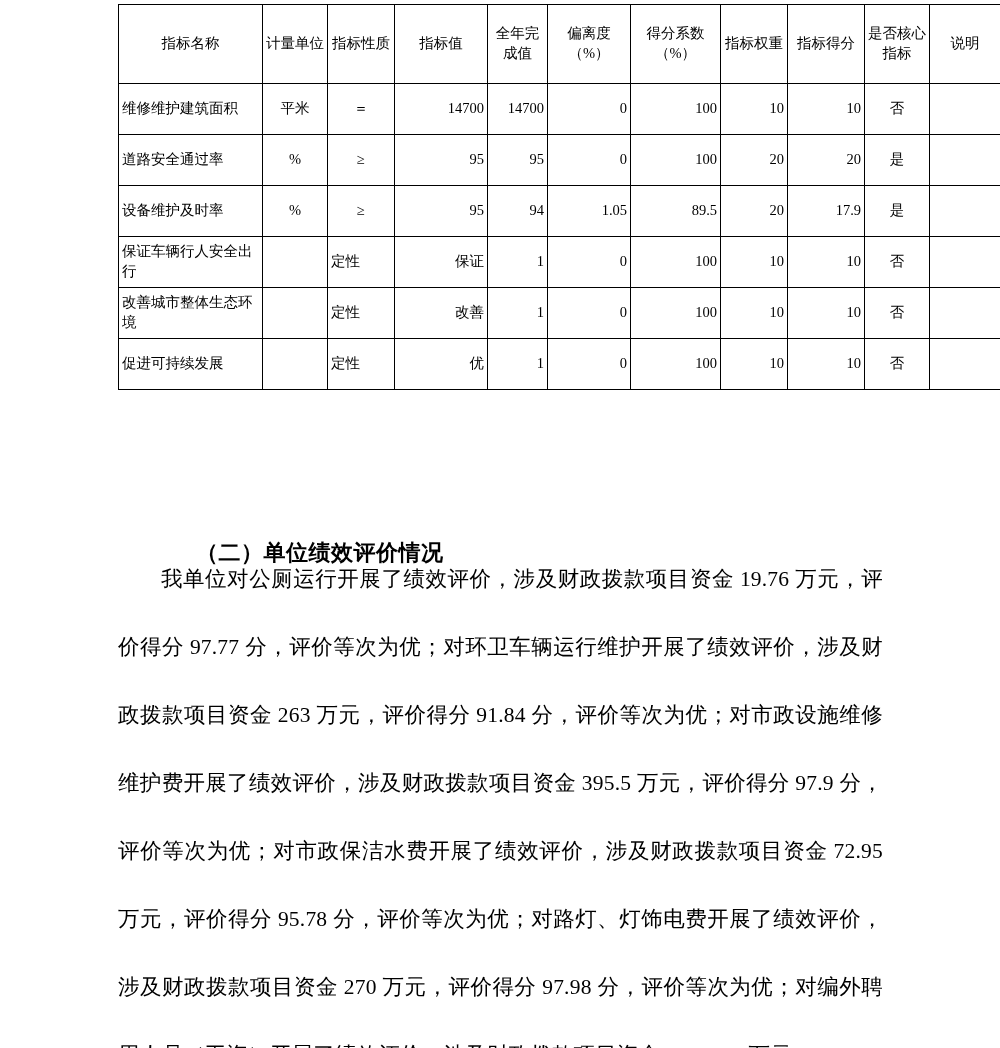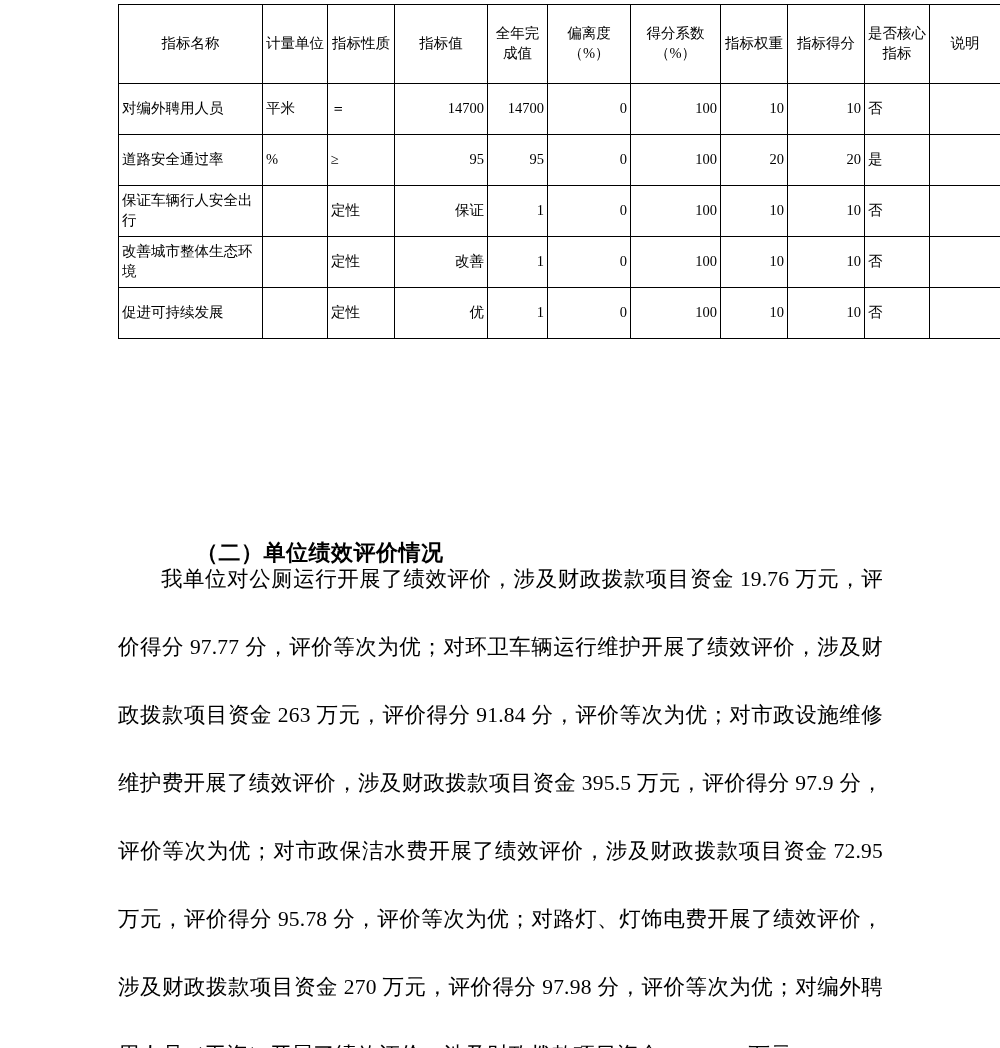--- a/index.html
+++ b/index.html
@@ -59,21 +59,21 @@
   .c-score  { width: 70px; }
   .c-core   { width: 58px; }
   .c-note   { width: 64px; }
 
   td.name {
     text-align: left;
     height: 46px;
   }
   td.ctr { text-align: left; }
   td.rgt { text-align: right; }
-  td.lft { text-align: left; }
+  td.lft { text-align: center; }
 
   
   .section-heading {
     position: absolute;
     left: 196px;
     top: 497px;
     font-size: 22px;
     font-weight: bold;
     letter-spacing: 0.5px;
     margin-top: 41px;
@@ -109,21 +109,21 @@
           <th class="c-dev">偏离度（%）</th>
           <th class="c-coef">得分系数（%）</th>
           <th class="c-weight">指标权重</th>
           <th class="c-score">指标得分</th>
           <th class="c-core">是否核心指标</th>
           <th class="c-note">说明</th>
         </tr>
       </thead>
       <tbody>
         <tr>
-          <td class="name">对编外聘用人员</td>
+          <td class="name">维修维护建筑面积</td>
           <td class="lft">平米</td>
           <td class="lft">＝</td>
           <td class="rgt">14700</td>
           <td class="rgt">14700</td>
           <td class="rgt">0</td>
           <td class="rgt">100</td>
           <td class="rgt">10</td>
           <td class="rgt">10</td>
           <td class="lft">否</td>
           <td class="lft"></td>
@@ -135,20 +135,33 @@
           <td class="rgt">95</td>
           <td class="rgt">95</td>
           <td class="rgt">0</td>
           <td class="rgt">100</td>
           <td class="rgt">20</td>
           <td class="rgt">20</td>
           <td class="lft">是</td>
           <td class="lft"></td>
         </tr>
         <tr>
+          <td class="name">设备维护及时率</td>
+          <td class="lft">%</td>
+          <td class="lft">≥</td>
+          <td class="rgt">95</td>
+          <td class="rgt">94</td>
+          <td class="rgt">1.05</td>
+          <td class="rgt">89.5</td>
+          <td class="rgt">20</td>
+          <td class="rgt">17.9</td>
+          <td class="lft">是</td>
+          <td class="lft"></td>
+        </tr>
+        <tr>
           <td class="name">保证车辆行人安全出行</td>
           <td class="lft"></td>
           <td class="ctr">定性</td>
           <td class="rgt">保证</td>
           <td class="rgt">1</td>
           <td class="rgt">0</td>
           <td class="rgt">100</td>
           <td class="rgt">10</td>
           <td class="rgt">10</td>
           <td class="lft">否</td>

